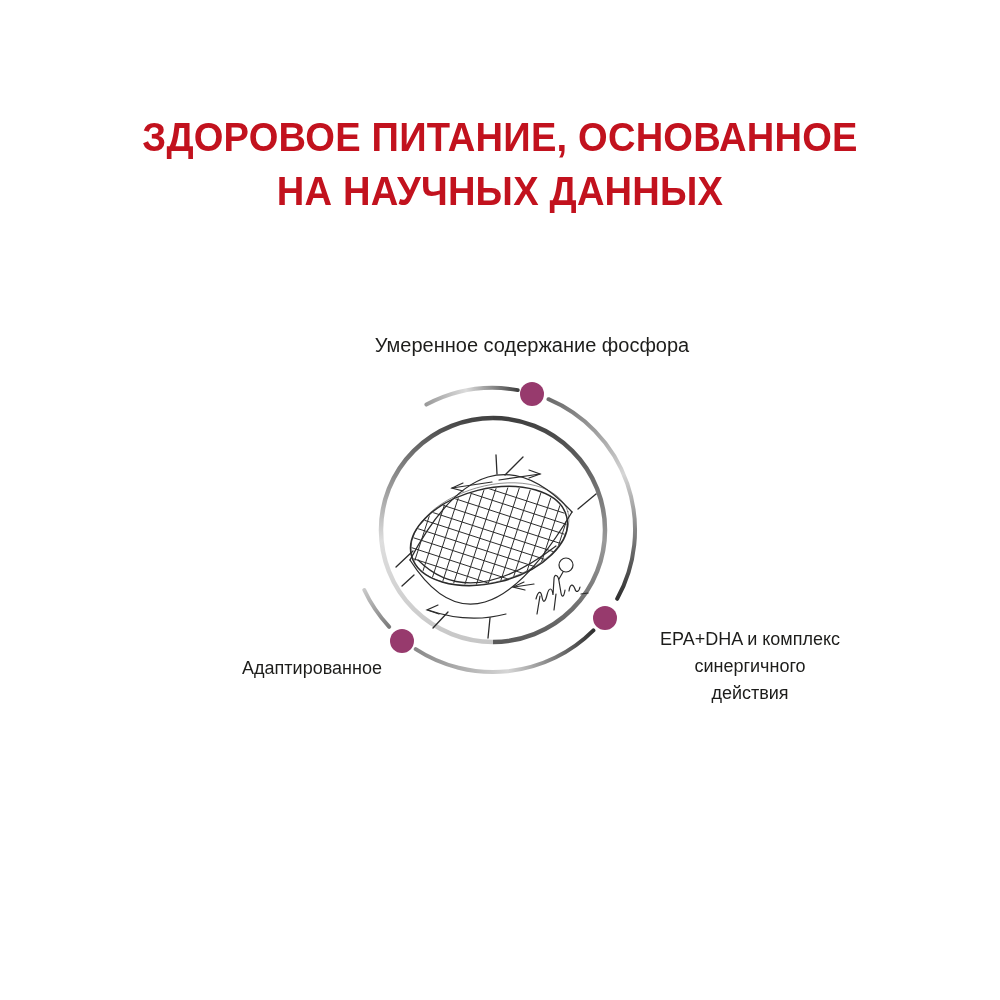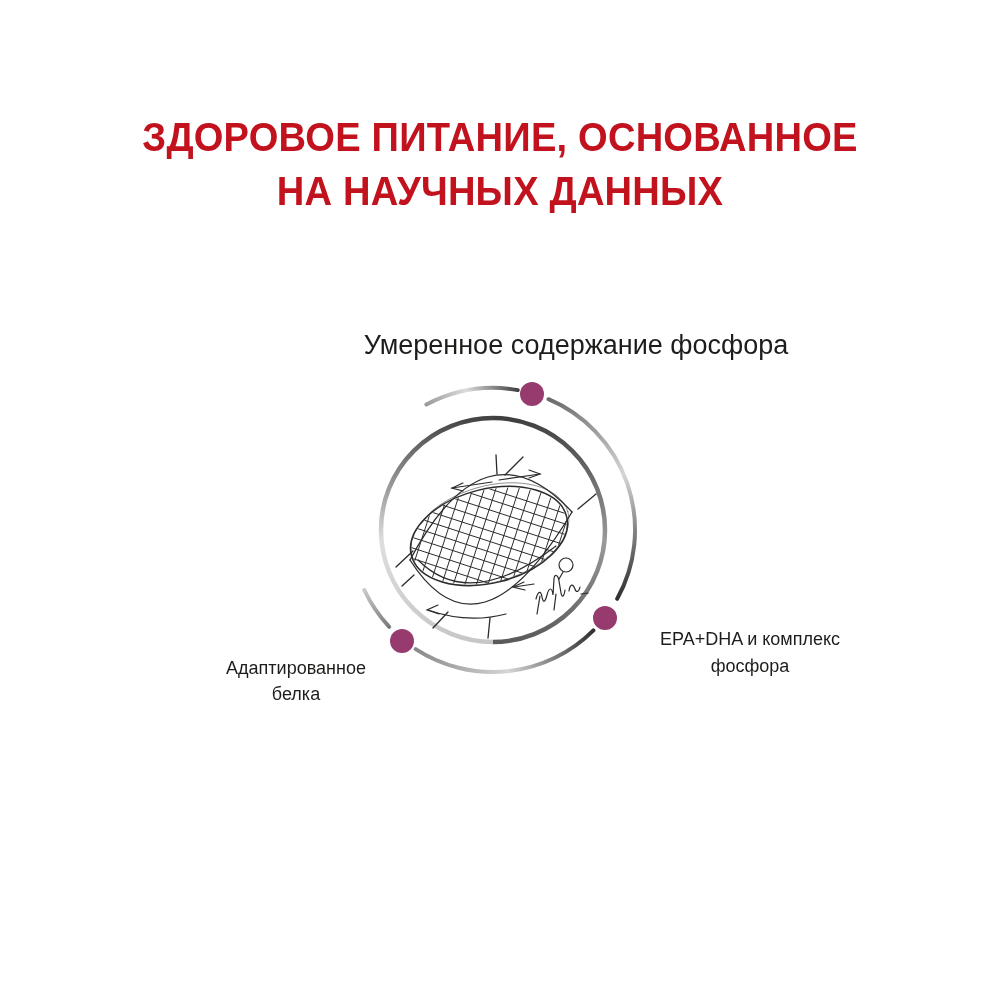--- a/index.html
+++ b/index.html
@@ -20,22 +20,22 @@
     white-space:nowrap;
   }
   .diagram-label{
     position:absolute;
     text-align:center;
     font-size:18px;line-height:26px;
     color:#1d1d1b;
     transform:translateX(-50%);
     white-space:nowrap;
   }
-  .label-top{left:532px;top:331px;font-size:27px;line-height:28px;margin-left:44px;}
-  .label-bottom-left{left:296px;top:655px;}
+  .label-top{left:532px;top:331px;font-size:20px;line-height:28px;}
+  .label-bottom-left{left:312px;top:655px;}
   .label-right{left:750px;top:626px;line-height:27px;}
   svg.diagram{position:absolute;left:0;top:0;}
   .sketch{stroke:#2b2b2b;fill:none;stroke-linecap:round;}
 </style>
 </head>
 <body>
 
 <div class="heading">
   <div>ЗДОРОВОЕ ПИТАНИЕ, ОСНОВАННОЕ</div>
   <div>НА НАУЧНЫХ ДАННЫХ</div>
@@ -169,19 +169,19 @@
     </g>
   </g>
 </svg>
 
 <div class="diagram-label label-top">
   <span>Умеренное содержание фосфора</span>
 </div>
 
 <div class="diagram-label label-bottom-left">
   <div>Адаптированное</div>
-  <div>белка</div>
 </div>
 
 <div class="diagram-label label-right">
   <div>EPA+DHA и комплекс</div>
-  <div>фосфора</div>
+  <div>синергичного</div>
+  <div>действия</div>
 </div>
 
 </body></html>

